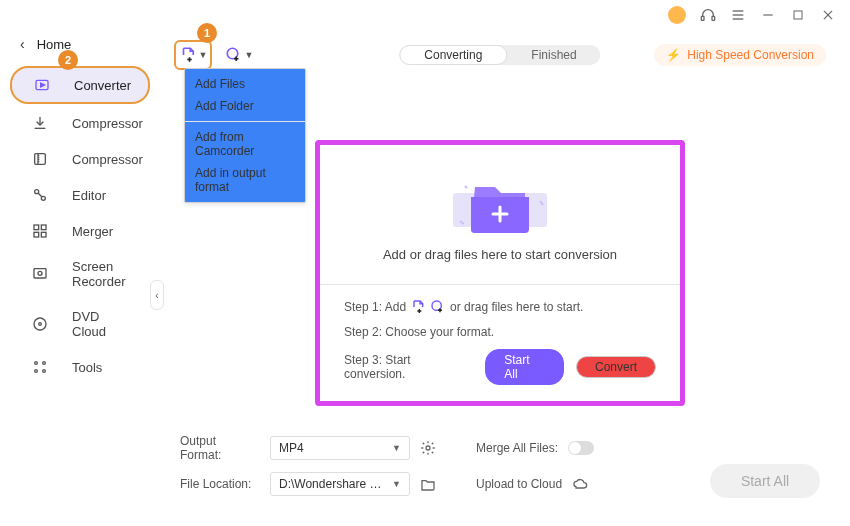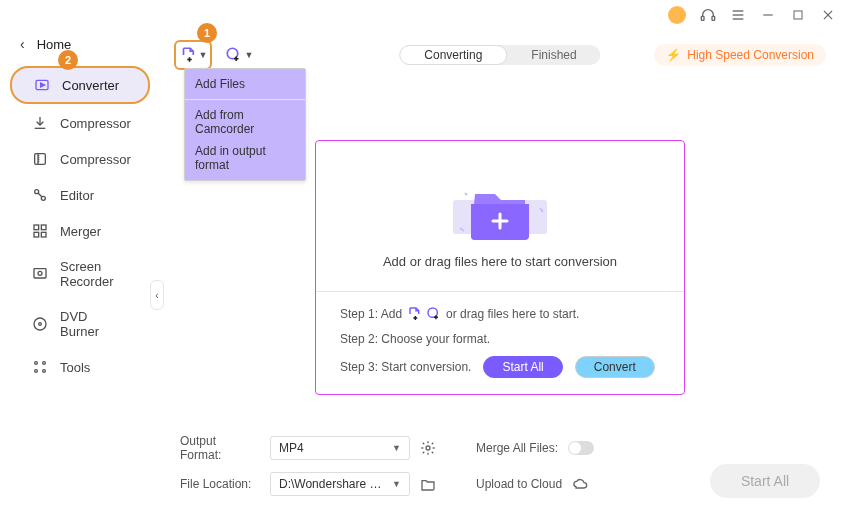--- a/index.html
+++ b/index.html
@@ -7,21 +7,21 @@
 
 .titlebar { position: absolute; top: 0; right: 0; height: 30px; display: flex; align-items: center; gap: 14px; padding-right: 14px; }
 .titlebar .avatar { width: 18px; height: 18px; border-radius: 50%; background: #ffb84d; }
 .titlebar .icon { width: 16px; height: 16px; color: #666; display: flex; align-items: center; justify-content: center; }
 
 .sidebar { position: absolute; left: 0; top: 0; bottom: 0; width: 160px; padding-top: 30px; }
 .home-row { display: flex; align-items: center; gap: 12px; padding: 6px 20px; margin-bottom: 8px; }
 .home-row .chev { font-size: 14px; color: #333; }
 .home-row .label { font-size: 13px; color: #222; }
 .nav { list-style: none; }
-.nav li { display: flex; align-items: center; gap: 12px; padding: 9px 22px; font-size: 13px; color: #444; cursor: pointer; border-radius: 18px; margin: 2px 10px; }
+.nav li { display: flex; align-items: center; gap: 24px; padding: 9px 22px; font-size: 13px; color: #444; cursor: pointer; border-radius: 18px; margin: 2px 10px; }
 .nav li .nav-icon { width: 16px; height: 16px; display: inline-flex; align-items: center; justify-content: center; color: #555; }
 .nav li.active { background: #eceaf9; color: #222; border: 2px solid #e99a3c; position: relative; }
 .nav li.active .nav-icon { color: #7a5bff; }
 
 .badge-circle { position: absolute; width: 20px; height: 20px; border-radius: 50%; background: #e98b2b; color: #fff; font-size: 11px; font-weight: bold; display: flex; align-items: center; justify-content: center; z-index: 5; }
 
 .content { position: absolute; left: 160px; top: 30px; right: 10px; bottom: 10px; background: #fff; border-radius: 10px; }
 .collapse-handle { position: absolute; left: -10px; top: 250px; width: 14px; height: 30px; background: #fff; border: 1px solid #e5e5e5; border-radius: 6px; display: flex; align-items: center; justify-content: center; font-size: 10px; color: #555; }
 
 .toolbar { position: relative; height: 50px; display: flex; align-items: center; padding: 0 14px; }
@@ -32,34 +32,34 @@
 .add-url-btn svg { color: #7a5bff; }
 .add-url-btn .chev { font-size: 9px; color: #555; }
 
 .tabs { position: absolute; left: 50%; transform: translateX(-50%); display: flex; border-radius: 14px; background: #eee; height: 20px; }
 .tabs .tab { padding: 0 24px; font-size: 12px; display: flex; align-items: center; border-radius: 14px; cursor: pointer; color: #666; }
 .tabs .tab.active { background: #fff; border: 1px solid #ddd; color: #333; }
 
 .highspeed { position: absolute; right: 14px; display: flex; align-items: center; gap: 6px; background: #fff5ed; border-radius: 14px; padding: 4px 12px; font-size: 12px; color: #ff7a2e; cursor: pointer; }
 .highspeed .bolt { color: #ff7a2e; }
 
-.dropdown { position: absolute; left: 24px; top: 38px; width: 122px; background: #c4b5fd; border: 1px solid #d0d0d0; border-radius: 2px; box-shadow: 0 2px 4px rgba(0,0,0,0.1); z-index: 10; }
+.dropdown { position: absolute; left: 24px; top: 38px; width: 122px; background: #3b82f6; border: 1px solid #d0d0d0; border-radius: 2px; box-shadow: 0 2px 4px rgba(0,0,0,0.1); z-index: 10; }
 .dropdown .group { padding: 4px 0; }
 .dropdown .group + .group { border-top: 1px solid #e5e5e5; }
 .dropdown .item { padding: 4px 10px; font-size: 12px; color: #333; cursor: pointer; }
 
-.dropzone { margin: 60px auto 0; width: 370px; border: 1px solid #d946ef; border-radius: 4px; padding: 37px 0 0; }
+.dropzone { margin: 60px auto 0; width: 370px; border: 5px solid #d946ef; border-radius: 4px; padding: 26px 0 0; }
 .dropzone .hero { display: flex; flex-direction: column; align-items: center; padding-bottom: 22px; }
 .dropzone .folder { width: 80px; height: 60px; position: relative; margin-bottom: 16px; }
 .dropzone .msg { font-size: 13px; color: #444; }
 .dropzone .steps { border-top: 1px solid #e5e5e5; padding: 14px 24px 16px; font-size: 12px; color: #555; }
 .dropzone .step1 { display: flex; align-items: center; gap: 4px; margin-bottom: 10px; }
 .dropzone .step-row { margin-bottom: 10px; }
 .dropzone .step3 { display: flex; align-items: center; gap: 12px; }
-.btn-pill { border-radius: 14px; padding: 3px 18px; font-size: 12px; cursor: pointer; border: 1px solid #ccc; background: #7dd3fc; color: #333; }
+.btn-pill { border-radius: 14px; padding: 3px 18px; font-size: 12px; cursor: pointer; border: 1px solid #ccc; background: #ef4444; color: #333; }
 .btn-pill.primary { background: #7a5bff; color: #fff; border-color: #7a5bff; }
 
 .footer { position: absolute; bottom: 10px; left: 20px; right: 27px; }
 .footer-row { display: flex; align-items: center; gap: 10px; margin-bottom: 10px; font-size: 12px; color: #555; }
 .footer-row .label { width: 80px; }
 .footer-row .select { width: 140px; height: 24px; border: 1px solid #ddd; border-radius: 3px; display: flex; align-items: center; justify-content: space-between; padding: 0 8px; font-size: 12px; color: #333; cursor: pointer; }
 .footer-row .select .chev { font-size: 9px; color: #666; }
 .footer-row .icon-sm { width: 16px; height: 16px; color: #666; display: flex; align-items: center; justify-content: center; }
 .toggle { width: 26px; height: 14px; background: #ddd; border-radius: 7px; position: relative; }
 .toggle::after { content: ""; position: absolute; left: 1px; top: 1px; width: 12px; height: 12px; border-radius: 50%; background: #fff; }
@@ -170,21 +170,21 @@
         </span>
       <span>Screen Recorder</span>
     </li>
     <li>
       <span class="nav-icon">
           <svg width="16" height="16" viewBox="0 0 24 24" fill="none" stroke="currentColor" stroke-width="2">
             <circle cx="12" cy="12" r="9"></circle>
             <circle cx="12" cy="12" r="2"></circle>
           </svg>
         </span>
-      <span>DVD Burner</span>
+      <span>DVD Cloud</span>
     </li>
     <li>
       <span class="nav-icon">
           <svg width="16" height="16" viewBox="0 0 24 24" fill="none" stroke="currentColor" stroke-width="2">
             <circle cx="6" cy="6" r="2"></circle>
             <circle cx="18" cy="6" r="2"></circle>
             <circle cx="6" cy="18" r="2"></circle>
             <circle cx="18" cy="18" r="2"></circle>
           </svg>
         </span>
@@ -223,20 +223,21 @@
     </div>
 
     <div class="highspeed">
       <span class="bolt">⚡</span>
       <span>High Speed Conversion</span>
     </div>
 
     <div class="dropdown">
       <div class="group">
         <div class="item">Add Files</div>
+        <div class="item">Add Folder</div>
       </div>
       <div class="group">
         <div class="item">Add from Camcorder</div>
         <div class="item">Add in output format</div>
       </div>
     </div>
   </div>
 
   <div class="dropzone">
     <div class="hero">

